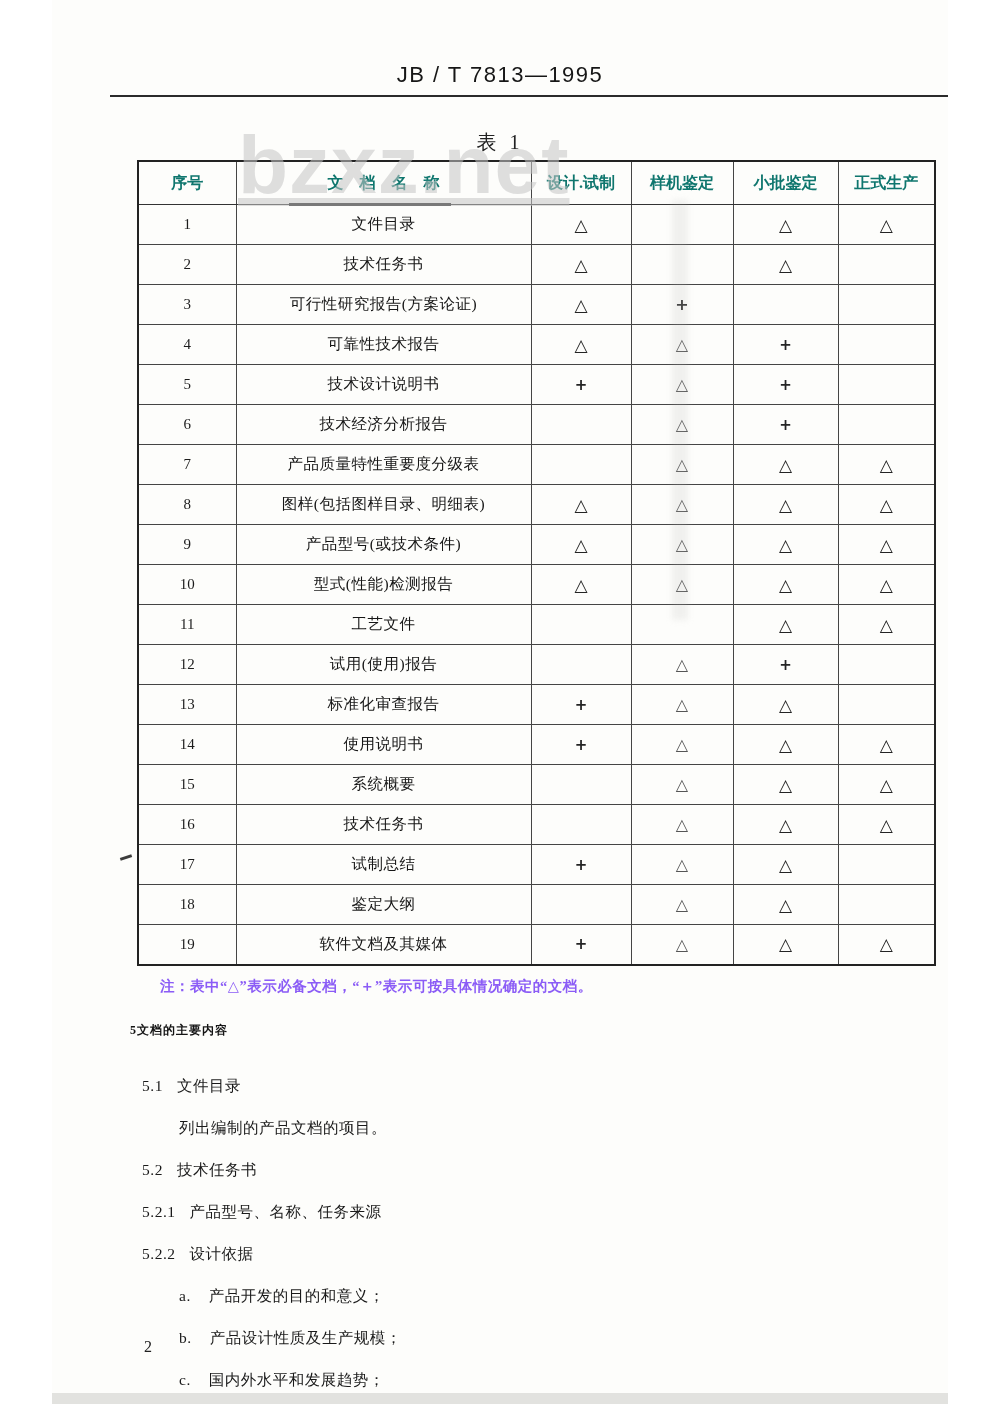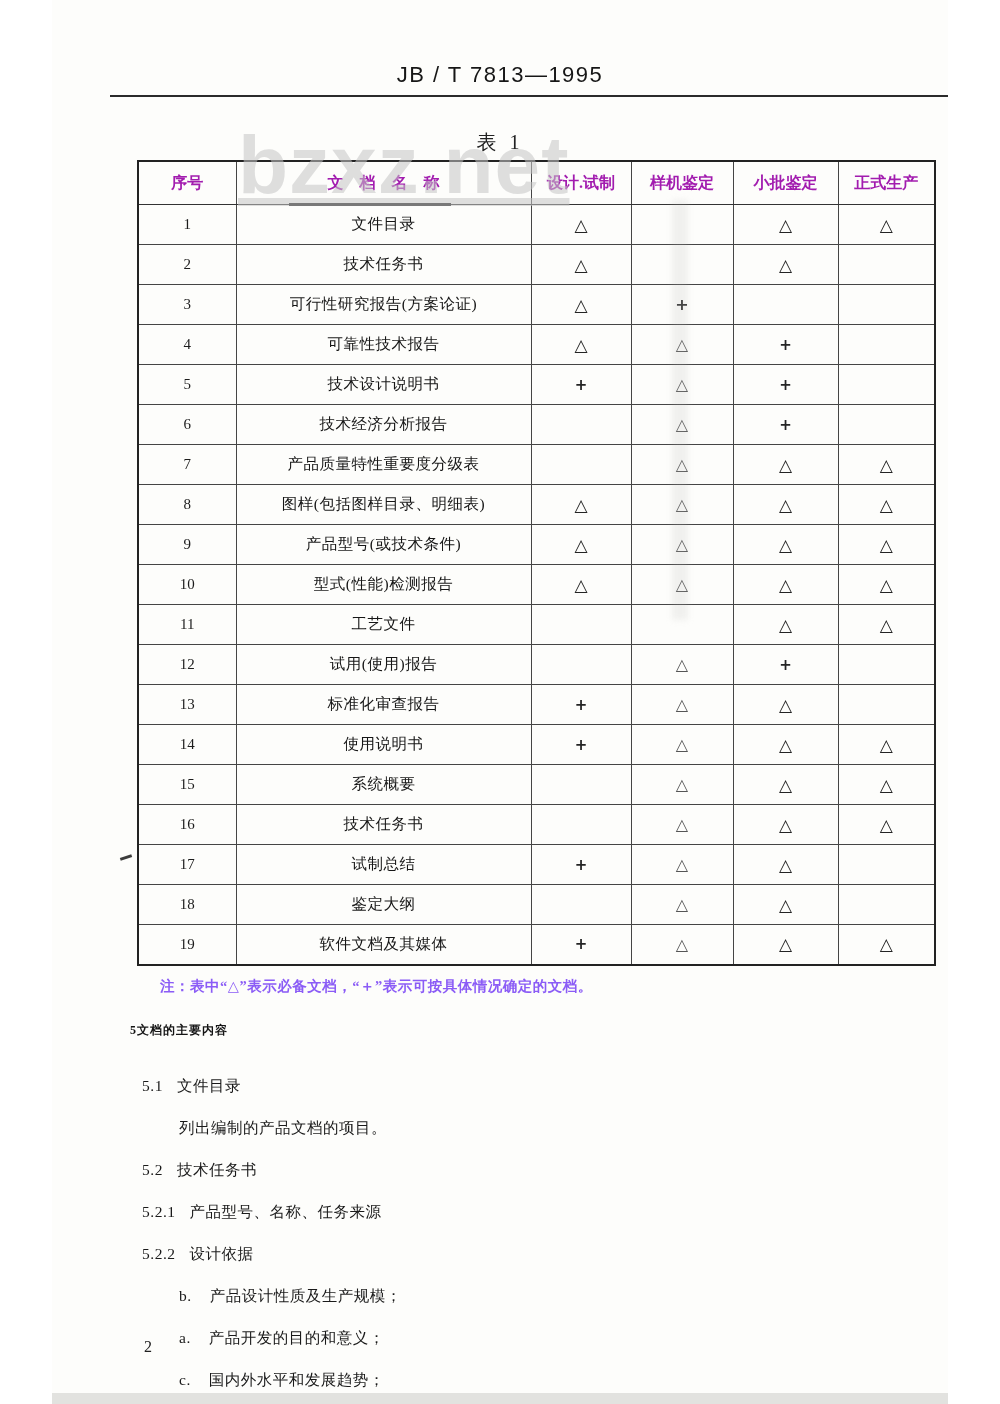--- a/index.html
+++ b/index.html
@@ -61,21 +61,21 @@
   .doc-table col.c-m2   { width:102px; }
   .doc-table col.c-m3   { width:105px; }
   .doc-table col.c-m4   { width:97px; }
   .doc-table th, .doc-table td {
     border:1px solid #454545;
     padding:0; text-align:center; vertical-align:middle;
     background:transparent;
   }
   .doc-table { border:2px solid #222; }
   .doc-table thead th {
-    height:42px; font-size:16px; font-weight:600; color:#a21caf;
+    height:42px; font-size:16px; font-weight:600; color:#0f766e;
     border-bottom:1px solid #333;
   }
   .doc-table thead th.h-name { position:relative;margin-left:28px; }
   .doc-table thead th.h-name::after {
     content:""; position:absolute; left:18%; bottom:-2px; width:55%; height:3px;
     background:#1a1a1a;
   }
   .doc-table tbody tr { height:40px; }
   .doc-table td.cell-no   { font-size:15px; color:#1c1c1c; }
   .doc-table td.cell-name { font-size:15.5px; letter-spacing:0.5px; color:#161616; }
@@ -301,22 +301,22 @@
   <div class="tbl-note">注：表中“△”表示必备文档，“＋”表示可按具体情况确定的文档。</div>
 
   <div class="sections">
     <p class="sec-heading"><span class="sec-num">5</span><span>文档的主要内容</span></p>
     <div id="section-lines">
         <p class="sec-line"><span class="sec-num">5.1</span><span>文件目录</span></p>
         <p class="sec-line indent-body"><span>列出编制的产品文档的项目。</span></p>
         <p class="sec-line"><span class="sec-num">5.2</span><span>技术任务书</span></p>
         <p class="sec-line"><span class="sec-num">5.2.1</span><span>产品型号、名称、任务来源</span></p>
         <p class="sec-line"><span class="sec-num">5.2.2</span><span>设计依据</span></p>
+        <p class="sec-line indent-list"><span class="sec-num">a.</span><span>产品开发的目的和意义；</span></p>
         <p class="sec-line indent-list"><span class="sec-num">b.</span><span>产品设计性质及生产规模；</span></p>
-        <p class="sec-line indent-list"><span class="sec-num">a.</span><span>产品开发的目的和意义；</span></p>
         <p class="sec-line indent-list"><span class="sec-num">c.</span><span>国内外水平和发展趋势；</span></p>
         <p class="sec-line indent-list"><span class="sec-num">d.</span><span>经济效益和社会效益。</span></p>
       </div>
   </div>
 
   <div class="page-number">2</div>
 
   <div class="scan-edge-bottom"></div>
 </div>
 

